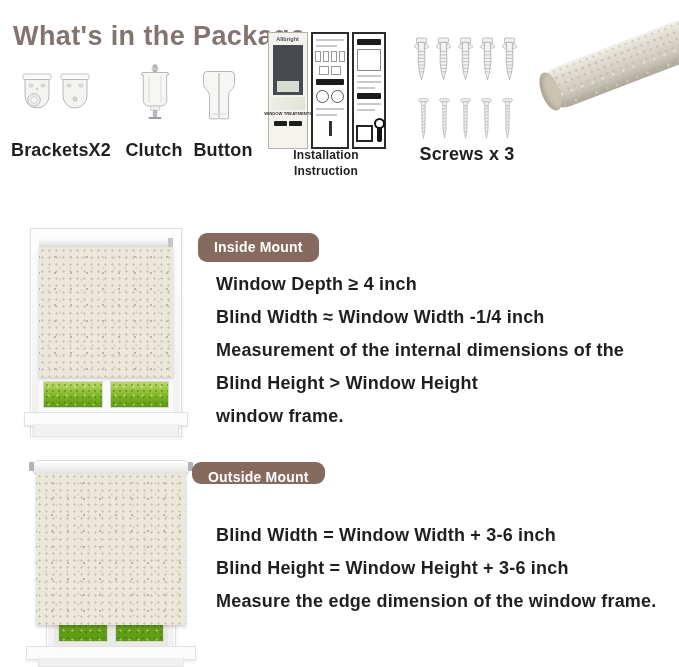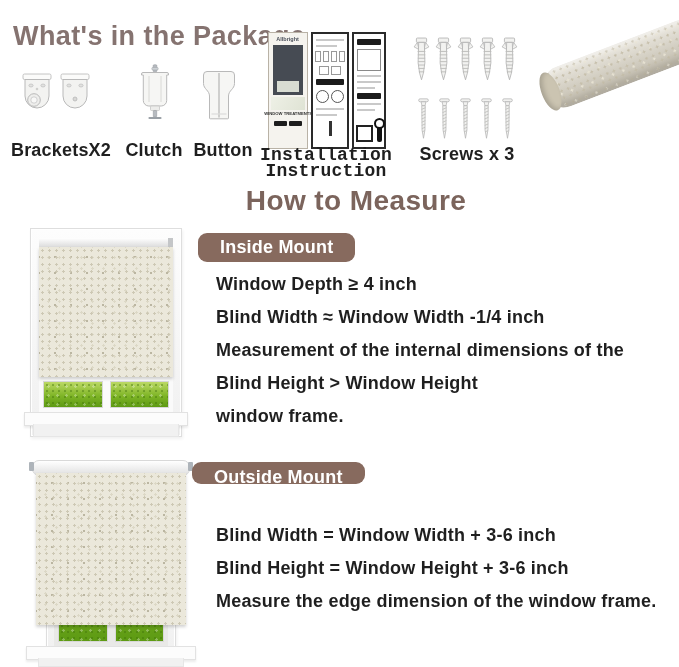--- a/index.html
+++ b/index.html
@@ -3,21 +3,21 @@
 <meta charset="utf-8">
 <style>
   html,body{margin:0;padding:0;background:#fff;}
   .screen{position:relative;width:679px;height:667px;background:#fff;overflow:hidden;
           font-family:"Liberation Sans",sans-serif;color:var(--body-text,#1f1f1f);}
 
   
   .pkg-title{position:absolute;left:13px;top:21px;font-size:27px;font-weight:bold;
              letter-spacing:.4px;color:var(--package-title,#857370);}
   .item-label{position:absolute;font-size:18px;font-weight:bold;text-align:center;letter-spacing:.2px;}
-  .item-label.small{font-size:18px;line-height:16px;font-family:Liberation Mono, monospace;}
+  .item-label.small{font-size:12px;line-height:16px;}
   .item-label.two-line{line-height:19px;}
   .ic{position:absolute;display:block;}
 
   
   .booklet{position:absolute;left:268px;top:32px;width:116px;height:117px;display:flex;gap:3px;}
   .bk-cover{width:40px;border:1px solid #b9b2a6;background:#f5f3ee;display:flex;flex-direction:column;
             align-items:center;padding:3px 2px;box-sizing:border-box;}
   .bk-brand{font-size:10px;font-weight:bold;color:#4a4f5a;transform:scale(.55);transform-origin:center top;
             height:8px;white-space:nowrap;}
   .bk-blind{width:30px;height:50px;background:#464b53;margin-top:1px;position:relative;}
@@ -59,23 +59,23 @@
                          radial-gradient(#e7e2d2 1px,transparent 1.4px),
                          linear-gradient(180deg,rgba(255,255,255,.5),rgba(0,0,0,.09) 88%);
         background-size:7px 7px,11px 11px,100% 100%;
         box-shadow:inset 0 -5px 8px rgba(0,0,0,.14),inset 0 3px 6px rgba(255,255,255,.55);}
   .tube-end{position:absolute;left:-2px;top:1px;bottom:1px;width:18px;border-radius:50%;
             background:#cbc4b1;box-shadow:inset 3px 0 5px rgba(0,0,0,.18);}
 
   
   .measure-title{position:absolute;left:181px;top:185px;width:350px;text-align:center;
                  font-size:28px;font-weight:bold;letter-spacing:.4px;color:var(--measure-title,#7b645c);}
-  .badge{position:absolute;height:29px;line-height:29px;padding:0 22px;border-radius:9px;
+  .badge{position:absolute;height:29px;line-height:29px;padding:0 16px;border-radius:9px;
          background:var(--badge-bg,#876a5e);color:var(--badge-text,#ffffff);
-         font-size:18px;font-weight:bold;letter-spacing:.2px;}
+         font-size:14px;font-weight:bold;letter-spacing:.2px;}
   .badge-inside{left:198px;top:233px;}
   .badge-outside{left:192px;top:462px;height:22px;line-height:30px;}
   .mlines{position:absolute;left:216px;width:455px;}
   .mlines-inside{top:268px;}
   .mlines-outside{top:519px;}
   .mlines p{margin:0;font-size:18px;line-height:33px;font-weight:600;letter-spacing:.2px;white-space:nowrap;}
 
   
   .win{position:absolute;}
   .win1{left:30px;top:228px;width:152px;height:209px;}
@@ -278,21 +278,20 @@
     <svg>
         <use href="#sym-screw"></use>
       </svg>
   </div>
   <div class="item-label" style="left:406px;top:144px;width:122px">Screws x 3</div>
 
   <div class="tube">
       <div class="tube-end"></div>
     </div>
 
-  <div class="measure-title">How to Measure</div>
 
   <div class="win win1">
     <div class="w-frame w1-frame"></div>
     <div class="w1-open"></div>
     <div class="w1-paneband">
       <div class="grass"></div>
       <div class="grass"></div>
     </div>
     <div class="w1-cassette"></div>
     <div class="w1-fabric linen"></div>

